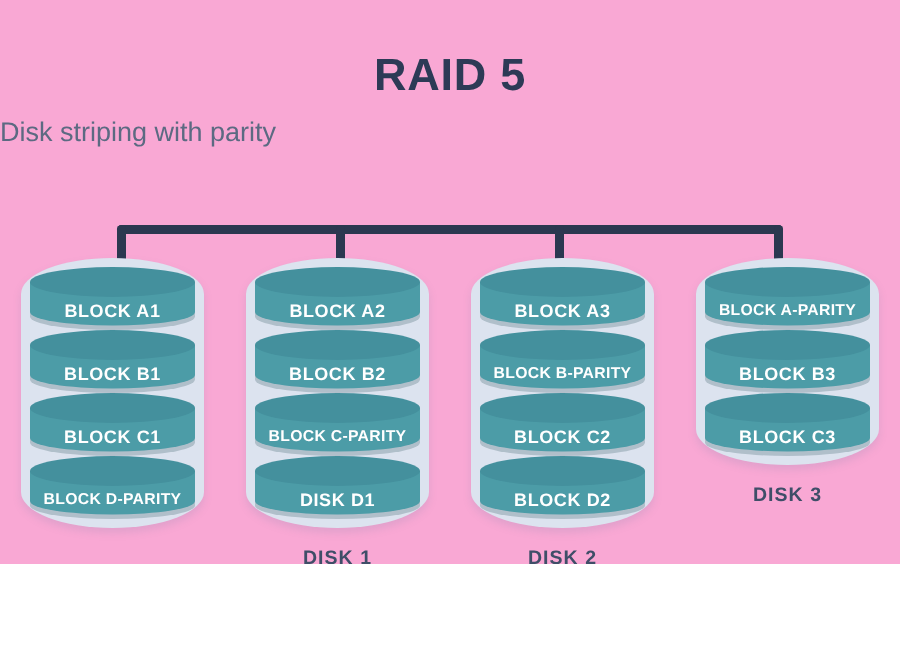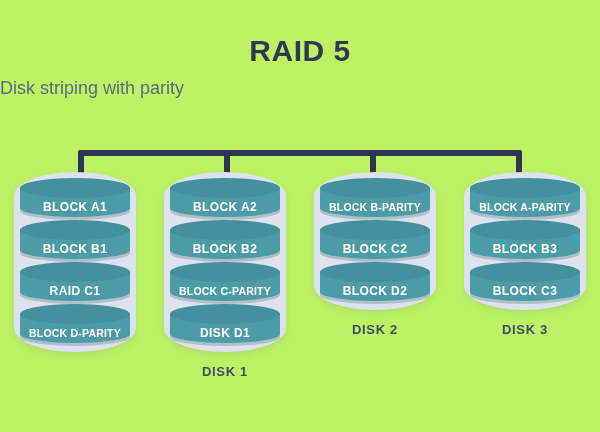--- a/index.html
+++ b/index.html
@@ -1,19 +1,19 @@
 <!DOCTYPE html>
 <html><head>
 <meta charset="utf-8">
 <style>
   html,body{margin:0;padding:0;}
   .stage{
     position:relative;
-    width:600px;height:432px;
-    background:#bef264;
+    width:600px;height:376px;
+    background:#f9a8d4;
     font-family:"Liberation Sans", sans-serif;
     overflow:hidden;
   }
   .title{
     position:absolute;top:34px;left:0;width:100%;
     text-align:center;
     font-size:30px;font-weight:bold;color:#2d3a56;letter-spacing:0.5px;
   }
   .subtitle{
     position:absolute;top:78px;left:0;width:100%;
@@ -92,21 +92,21 @@
           <div class="lbl">BLOCK A1</div>
         </div>
         <div class="block">
           <div class="body"></div>
           <div class="cap"></div>
           <div class="lbl">BLOCK B1</div>
         </div>
         <div class="block">
           <div class="body"></div>
           <div class="cap"></div>
-          <div class="lbl">RAID C1</div>
+          <div class="lbl">BLOCK C1</div>
         </div>
         <div class="block parity">
           <div class="body"></div>
           <div class="cap"></div>
           <div class="lbl">BLOCK D-PARITY</div>
         </div>
       </div>
     </div>
 
     <div class="disk">
@@ -130,20 +130,25 @@
           <div class="body"></div>
           <div class="cap"></div>
           <div class="lbl">DISK D1</div>
         </div>
       </div>
       <div class="disk-label">DISK 1</div>
     </div>
 
     <div class="disk">
       <div class="cyl">
+        <div class="block">
+          <div class="body"></div>
+          <div class="cap"></div>
+          <div class="lbl">BLOCK A3</div>
+        </div>
         <div class="block parity">
           <div class="body"></div>
           <div class="cap"></div>
           <div class="lbl">BLOCK B-PARITY</div>
         </div>
         <div class="block">
           <div class="body"></div>
           <div class="cap"></div>
           <div class="lbl">BLOCK C2</div>
         </div>

